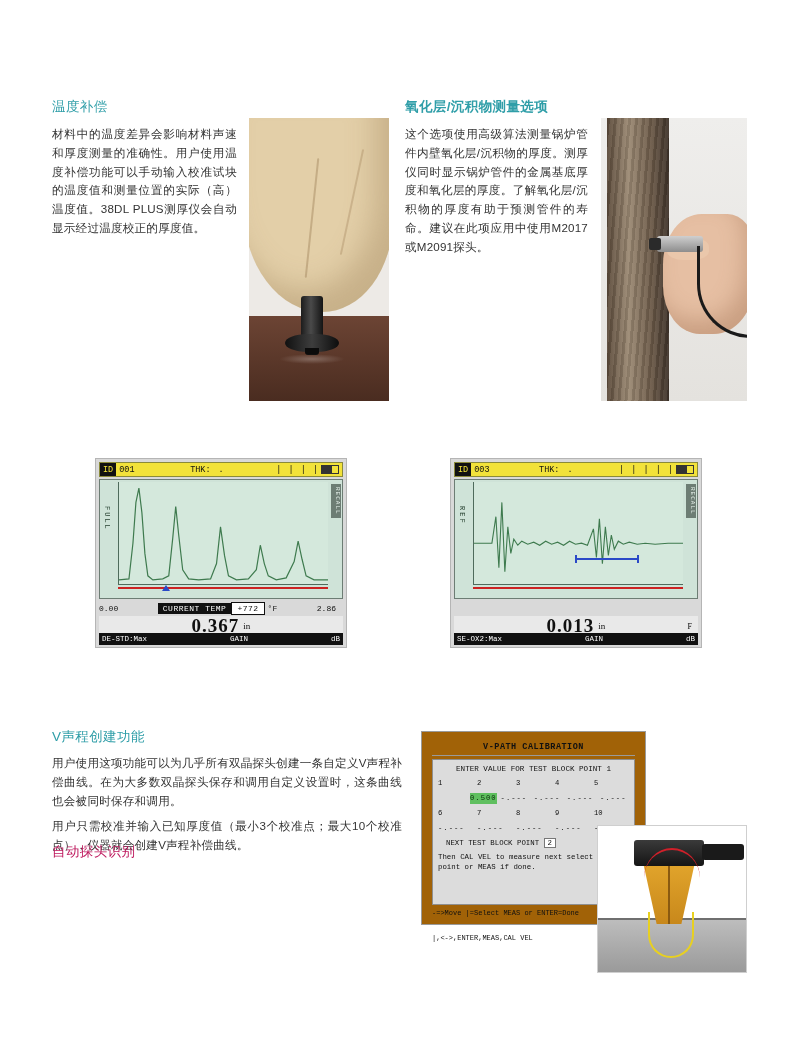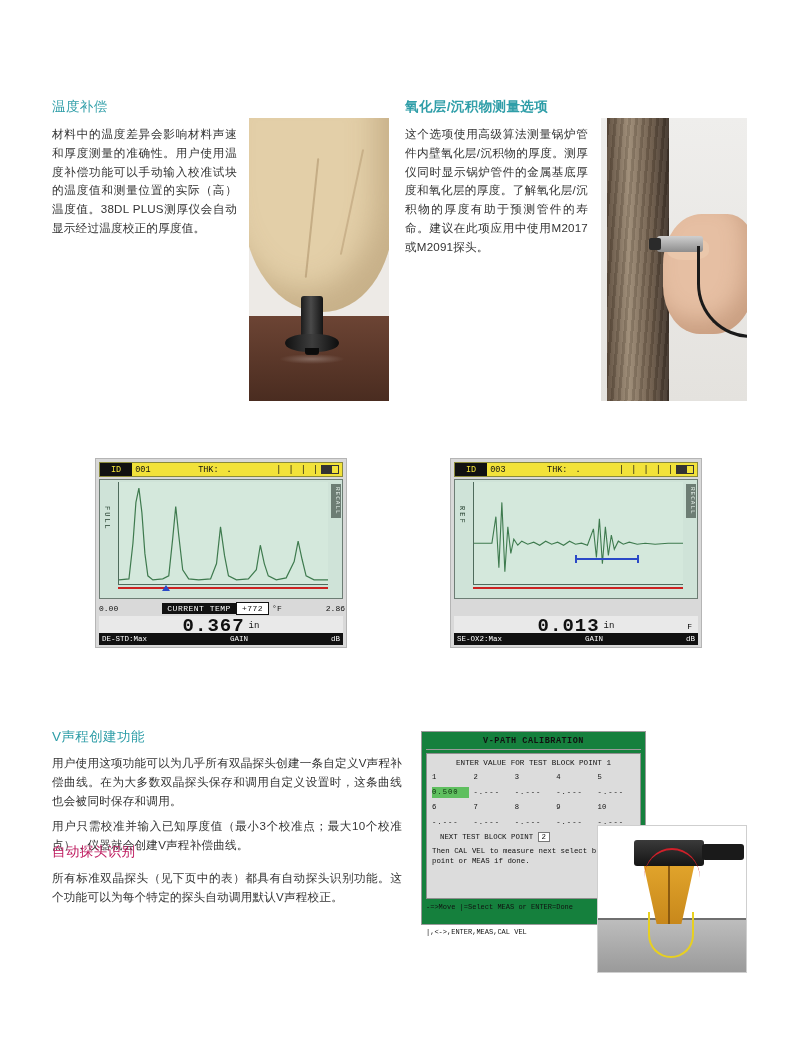--- a/index.html
+++ b/index.html
@@ -145,21 +145,21 @@
   }
   #gauge-left  { left: 95px;  top: 458px; }
   #gauge-right { left: 450px; top: 458px; }
 
   .gauge .topbar {
     position:absolute; left:3px; top:3px; right:3px; height:15px;
     background:#f2e23a; border:1px solid #8a8a3a;
     display:flex; align-items:center;
     font-size:8.5px; color:#111;
   }
-  .gauge .topbar .id { padding:0 11px; background:#111; color:#f2e23a; height:100%; display:flex; align-items:center; }
+  .gauge .topbar .id { padding:0 3px; background:#111; color:#f2e23a; height:100%; display:flex; align-items:center; }
   .gauge .topbar .idnum { padding:12px 3px; }
   .gauge .topbar .spacer { flex:1; }
   .gauge .topbar .thk { padding:0 4px; }
   .gauge .topbar .battery {
     width:18px; height:9px; border:1px solid #333; margin-right:3px;
     background: linear-gradient(90deg,#333 60%, transparent 60%);
   }
   .gauge .topbar .bars { letter-spacing:1px; padding-right:2px; }
 
   .gauge .screen {
@@ -199,36 +199,36 @@
   .gauge .screen .gate {
     position:absolute; height:2px; background:#2b49c7;
   }
   .gauge .screen .gate::before, .gauge .screen .gate::after {
     content:""; position:absolute; top:-3px; width:2px; height:8px; background:#2b49c7;
   }
   .gauge .screen .gate::before { left:0; }
   .gauge .screen .gate::after { right:0; }
 
   .gauge .axisrow {
-    position:absolute; left:3px; right:1px; top:142px; height:14px;
+    position:absolute; left:3px; right:10px; top:142px; height:14px;
     display:flex; align-items:center; font-size:8px; color:#111;
   }
   .gauge .axisrow .lbl { width:34px; }
   .gauge .axisrow .lbl.r { width:34px; text-align:right; }
   .gauge .axisrow .center {
     flex:1; display:flex; justify-content:center; align-items:center; gap:0;
   }
   .gauge .axisrow .center .box {
     background:#111; color:#fff; font-size:8px; padding:1px 5px; letter-spacing:.5px;
   }
   .gauge .axisrow .center .box.inv { background:#fff; color:#111; border:1px solid #111; }
 
   .gauge .readout {
     position:absolute; left:3px; right:3px; top:157px; height:20px;
-    background:#e9e9e9; display:flex; align-items:center; justify-content:center;
+    background:#e9e9e9; display:flex; align-items:center; justify-content:center;font-family:Liberation Serif, serif;
   }
   .gauge .readout .big {
     font-size:19px; font-weight:bold; color:#111; letter-spacing:1px;
   }
   .gauge .readout .unit { font-size:9px; margin-left:4px; color:#111; }
 
   .gauge .bottombar {
     position:absolute; left:3px; right:3px; bottom:2px; height:12px;
     background:#111; color:#fff; font-size:7.5px;
     display:flex; align-items:center; justify-content:space-between; padding:0 3px;
@@ -236,40 +236,40 @@
 
   
   #block-vpath { position: absolute; left: 52px; top: 728px; width: 350px; }
   #block-vpath .h-teal { margin-bottom: 8px; }
   #block-autoid { position: absolute; left: 52px; top: 843px; width: 350px; }
   #block-autoid .h-dark { margin-bottom: 8px; }
 
   
   #vpath-screen {
     position:absolute; left:421px; top:731px; width:225px; height:194px;
-    background:#15803d; border:1px solid #9a9a9a;
+    background:#a16207; border:1px solid #9a9a9a;
     font-family:"Liberation Mono", monospace; color:#111;
-    padding:4px;
+    padding:10px;
   }
   #vpath-screen .vtitle {
     text-align:center; font-size:8.5px; font-weight:bold; letter-spacing:.5px;
     border-bottom:1px solid #9a9a9a; padding-bottom:3px; margin-bottom:3px;
   }
   #vpath-screen .vinner {
     border:1px solid #8f8f8f; background:#dcdcdc; padding:4px 5px; height:146px;
     font-size:7.5px; line-height:1.5;
   }
   #vpath-screen .vline-c { text-align:center; font-size:7.6px; margin-bottom:3px; }
   #vpath-screen .grid {
     display:grid; grid-template-columns:repeat(5,1fr); gap:2px 4px;
     margin-bottom:4px;
   }
   #vpath-screen .cellnum { font-size:7.2px; }
   #vpath-screen .cellval { font-size:7.2px; letter-spacing:1px; }
-  #vpath-screen .cellval.hl { background:#5fbf5f; color:#0b2d0b; }
+  #vpath-screen .cellval.hl { background:#5fbf5f; color:#0b2d0b;margin-left:32px; }
   #vpath-screen .nextline { font-size:7.4px; margin:3px 8px; }
   #vpath-screen .nextline .val { background:#ffffff; border:1px solid #777; padding:0 3px; }
   #vpath-screen .para { font-size:7.4px; line-height:1.45; }
   #vpath-screen .vfoot { font-size:7px; line-height:1.4; margin-top:4px;font-family:Liberation Mono, monospace; }
 
   
   #probe-inset {
     position:absolute; left:597px; top:825px; width:150px; height:148px;
     background:#ffffff; border:1px solid #cfcfcf; overflow:hidden;
   }
@@ -428,21 +428,20 @@
   </div>
 
   <div id="block-vpath">
     <div class="h-teal">V声程创建功能</div>
     <p class="body-text lead">用户使用这项功能可以为几乎所有双晶探头创建一条自定义V声程补偿曲线。在为大多数双晶探头保存和调用自定义设置时，这条曲线也会被同时保存和调用。</p>
     <p class="body-text p2">用户只需校准并输入已知厚度值（最小3个校准点；最大10个校准点），仪器就会创建V声程补偿曲线。</p>
   </div>
 
   <div id="block-autoid">
     <div class="h-dark">自动探头识别</div>
-    <p class="body-text lead">所有标准双晶探头（见下页中的表）都具有自动探头识别功能。这个功能可以为每个特定的探头自动调用默认V声程校正。</p>
   </div>
 
   <div id="vpath-screen">
     <div class="vtitle">V-PATH CALIBRATION</div>
     <div class="vinner">
       <div class="vline-c">ENTER VALUE FOR TEST BLOCK POINT 1</div>
 
       <div class="grid">
         <span class="cellnum">1</span>
         <span class="cellnum">2</span>

